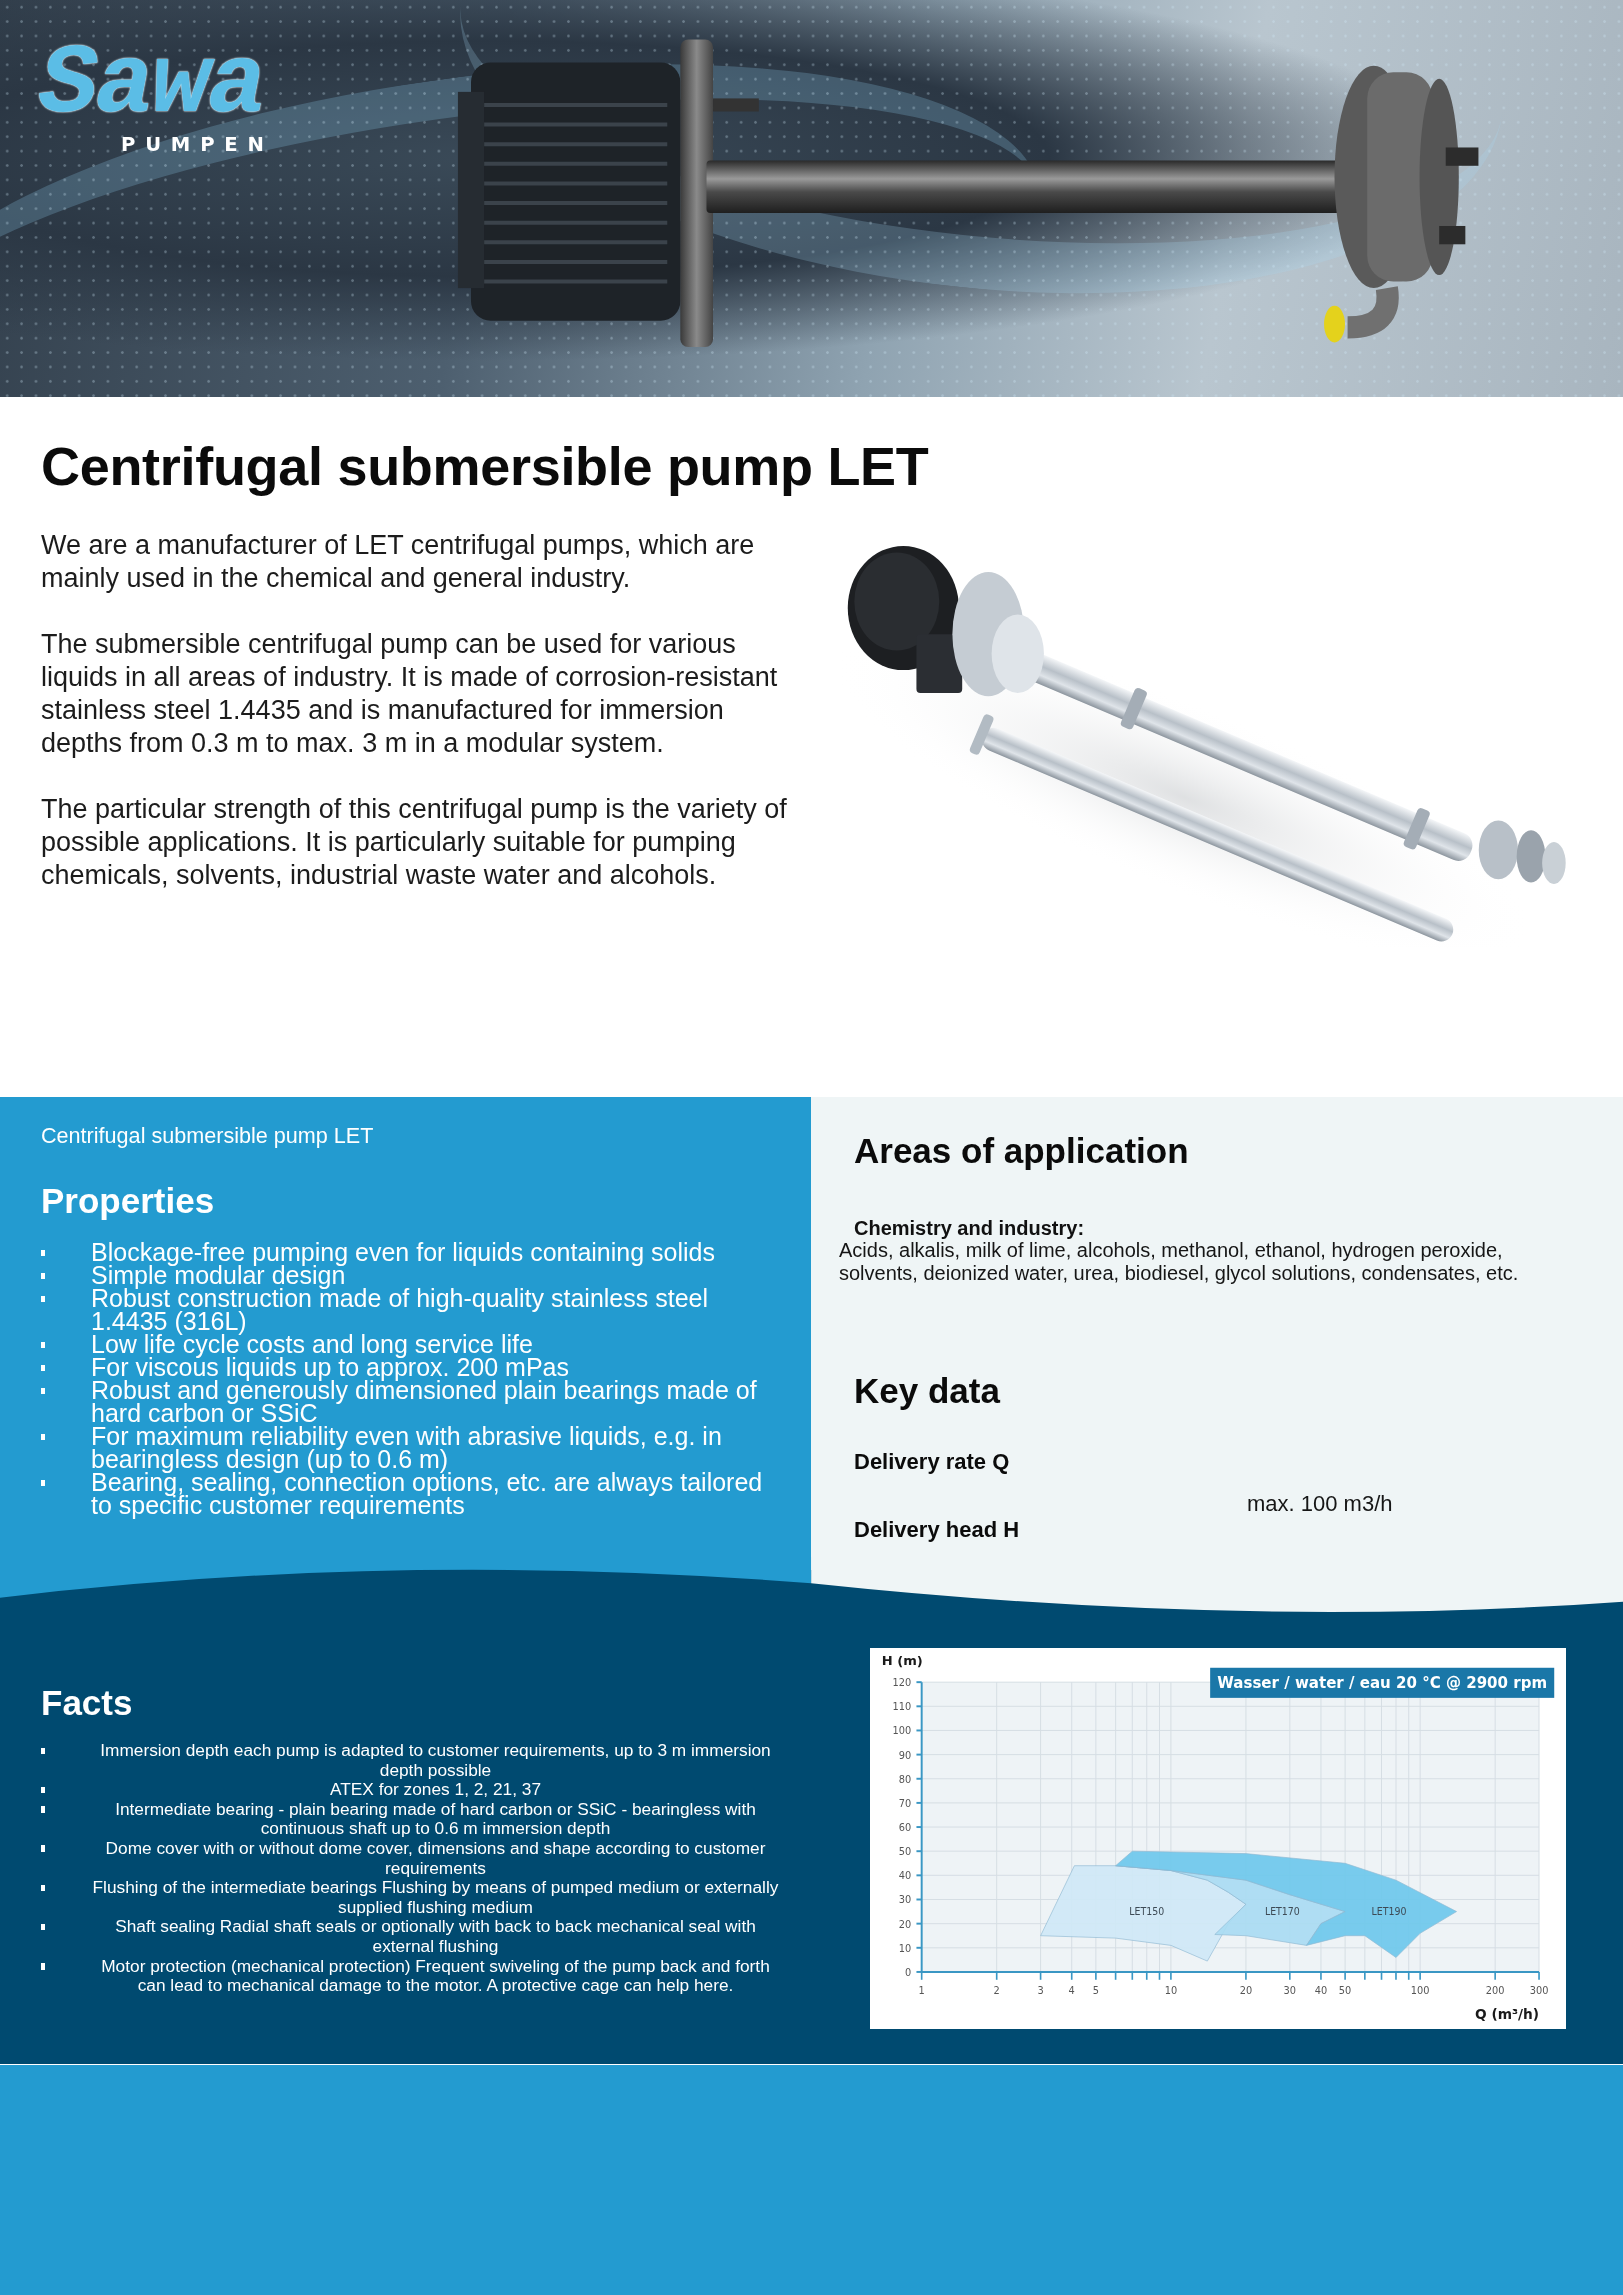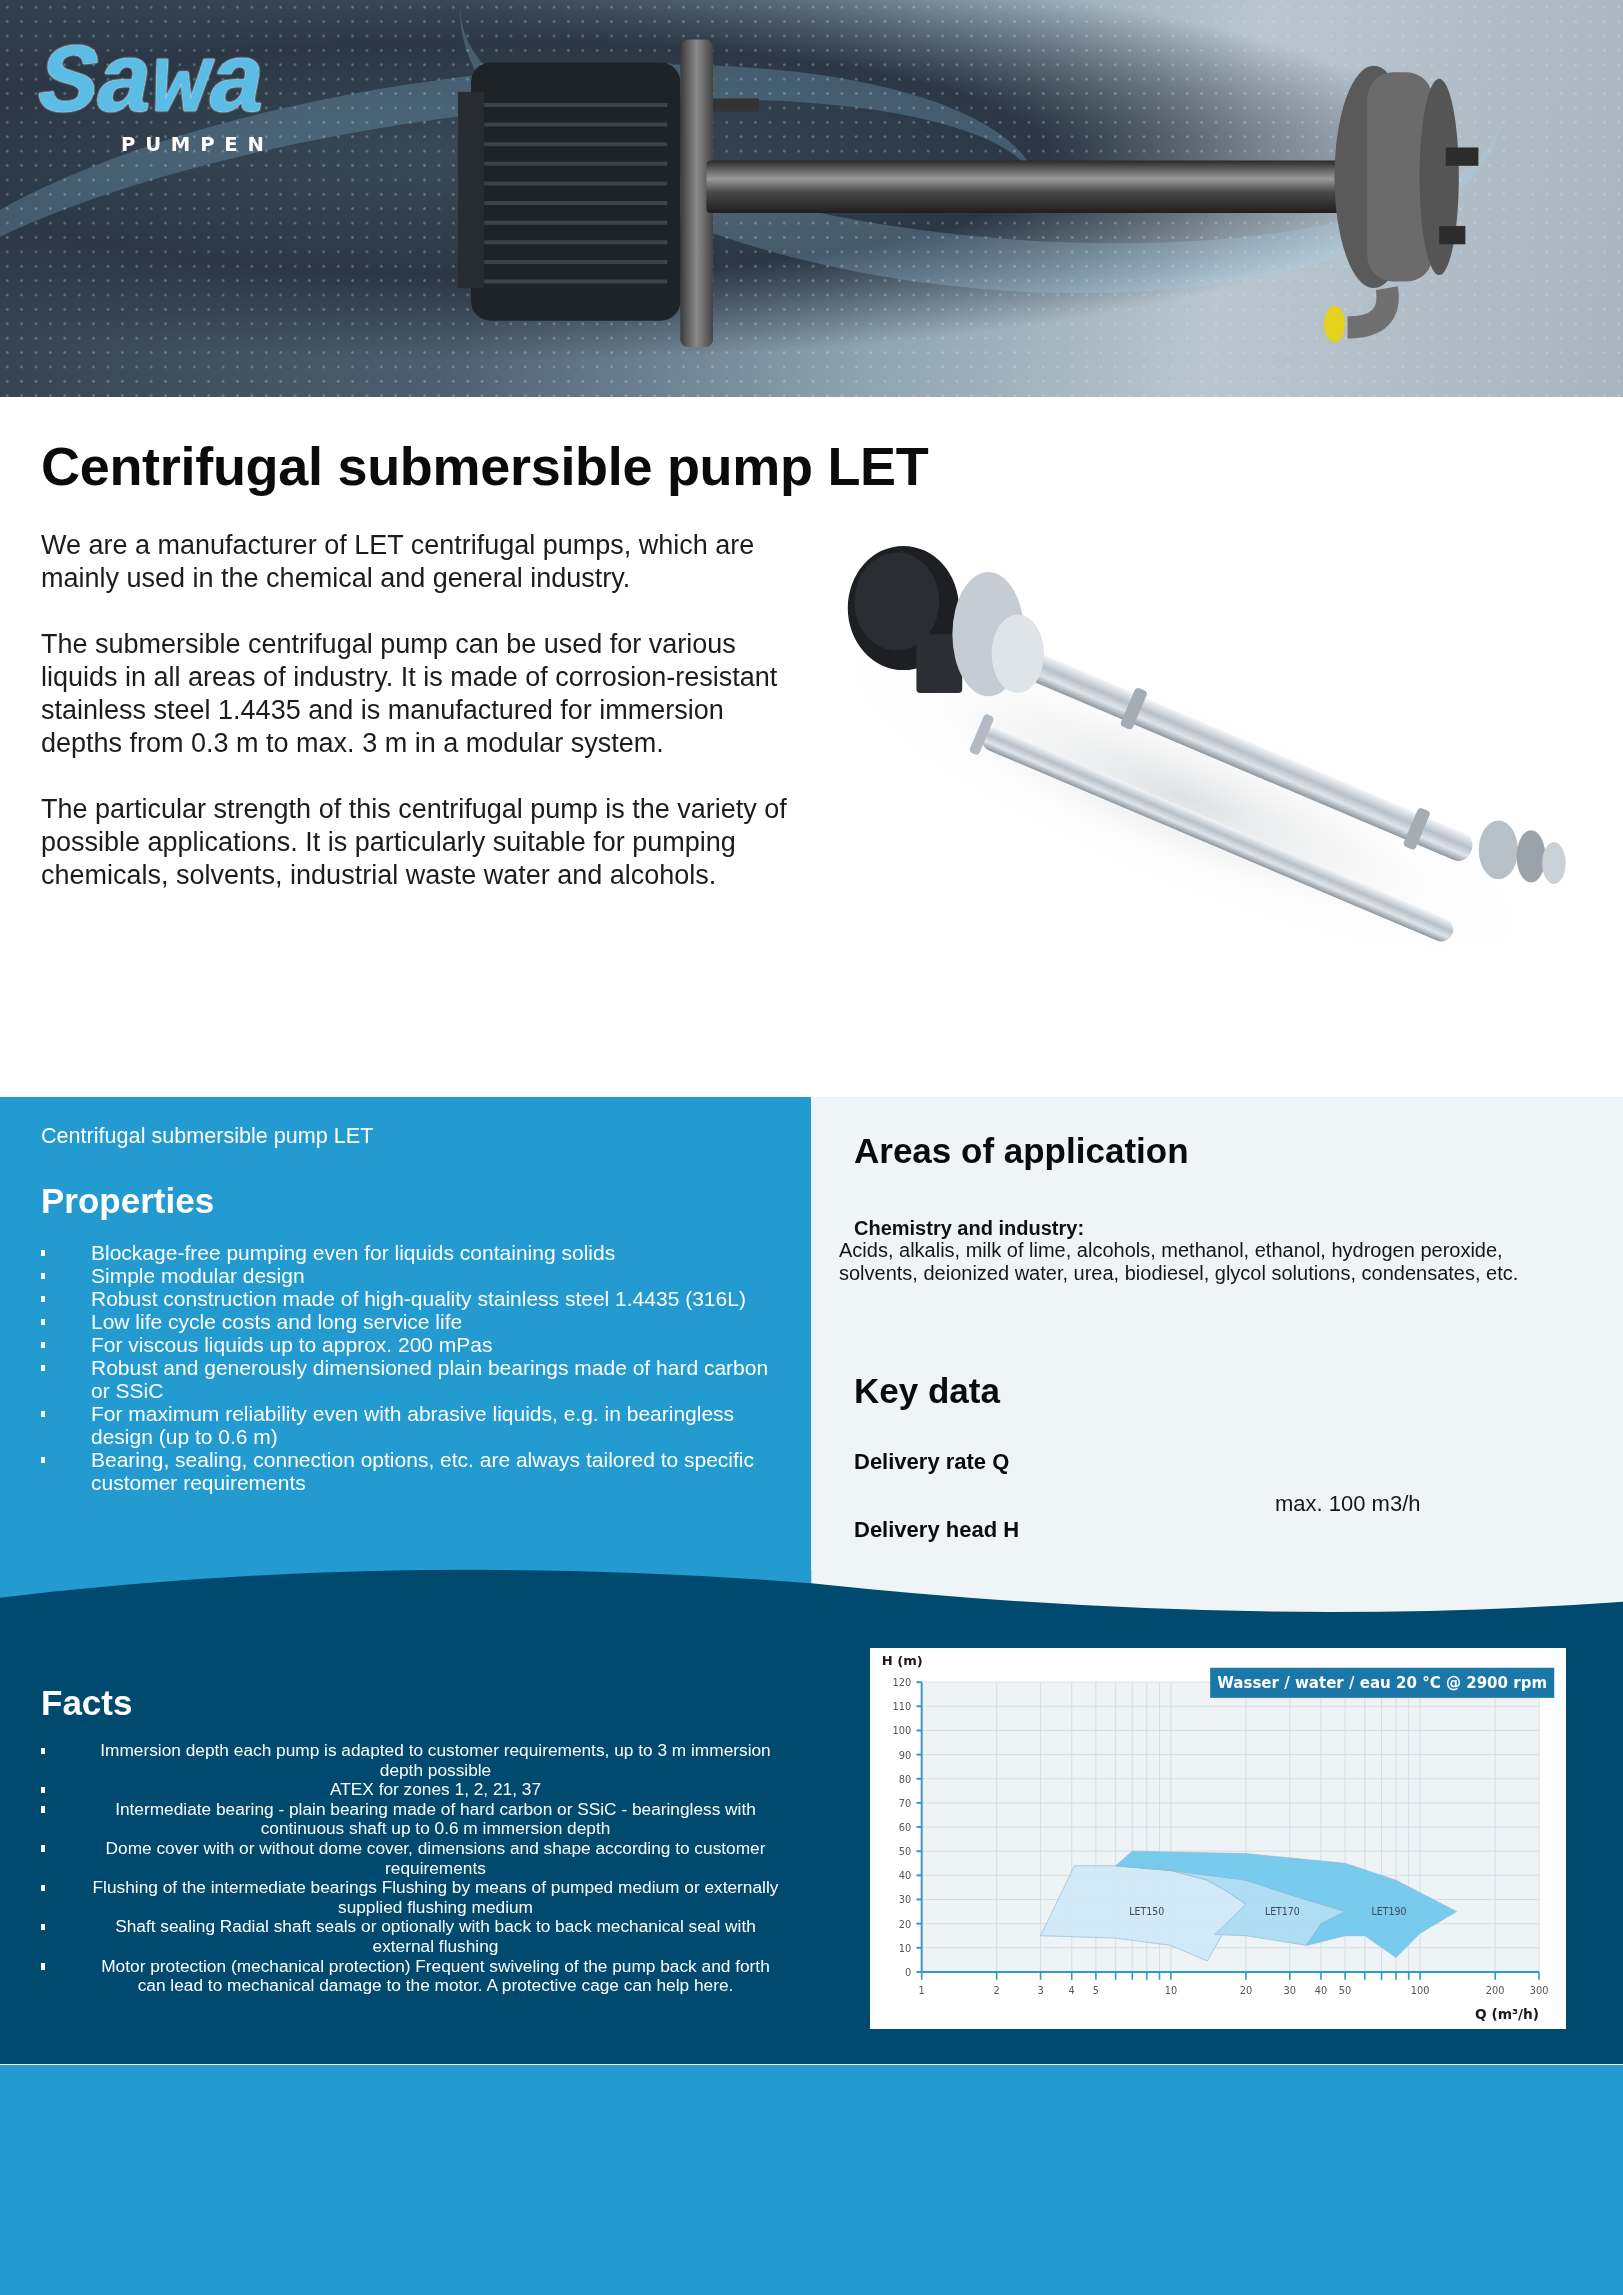--- a/index.html
+++ b/index.html
@@ -31,29 +31,29 @@
   .title { position: absolute; left: 41px; top: 435px; font-family: "Liberation Sans", sans-serif; font-weight: bold; font-size: 54px; color: #0b0b0b; letter-spacing: -0.3px; }
   .intro { position: absolute; left: 41px; top: 529px; width: 753px; font-family: Liberation Sans, sans-serif; font-size: 27px; line-height: 33px; color: #1c1c1c; font-weight: 300; }
   .intro p { margin-bottom: 33px; }
   .pump2 { position: absolute; left: 792px; top: 523px; width: 785px; height: 425px; }
 
   
   .props { position: absolute; left: 0; top: 1097px; width: 811px; height: 523px; background: #239bd0; color: #fff; }
   .app { position: absolute; left: 811px; top: 1097px; width: 812px; height: 523px; background: #eff5f6; }
   .sec-kicker { position: absolute; left: 41px; font-family: "Liberation Sans", sans-serif; font-size: 21.6px; font-weight: 300; }
   .sec-h { position: absolute; left: 41px; font-family: "Liberation Sans", sans-serif; font-weight: bold; font-size: 35px; }
-  .blist { position: absolute; left: 41px; width: 746px; list-style: none; font-family: "Liberation Sans", sans-serif; font-size: 21px; line-height: 23px; }
+  .blist { position: absolute; left: 41px; width: 746px; list-style: none; font-family: "Liberation Sans", sans-serif; font-size: 25px; line-height: 23px; }
   .blist li { position: relative; padding-left: 50px; }
   .blist li .bul { position: absolute; left: 0; top: 8.5px; width: 3.9px; height: 6.5px; background: #fff; }
 
   .app-h { position: absolute; left: 43px; font-family: "Liberation Sans", sans-serif; font-weight: bold; font-size: 35px; color: #0b0b0b; text-align: center; }
   .app-sub { position: absolute; left: 43px; top: 120px; font-family: "Liberation Sans", sans-serif; font-weight: bold; font-size: 20px; color: #111; }
   .app-text { position: absolute; left: 28px; top: 142px; width: 694px; font-family: "Liberation Sans", sans-serif; font-size: 20px; line-height: 23px; color: #161616; font-weight: 300; }
   .kd { position: absolute; left: 43px; top: 352px; width: 720px; font-family: "Liberation Sans", sans-serif; font-size: 22px; line-height: 26px; }
-  .kd .row { display: flex; gap: 28px; }
+  .kd .row { display: flex; }
   .kd .k { width: 393px; font-weight: bold; color: #0b0b0b; }
   .kd .v { color: #161616; font-weight: 300; margin-top: 42px; }
 
   
   .facts { position: absolute; left: 0; top: 1570px; width: 1623px; height: 494px; background: #004a70; color: #fff; text-align: center; }
   .facts-wave { position: absolute; left: 0; top: 1557px; width: 1623px; height: 105px; }
   .chartbox { position: absolute; left: 870px; top: 1648px; width: 696px; height: 381px; background: #ffffff; }
   .bottom { position: absolute; left: 0; top: 2065px; width: 1623px; height: 231px; background: #239bd0; }
 </style>
 </head>

